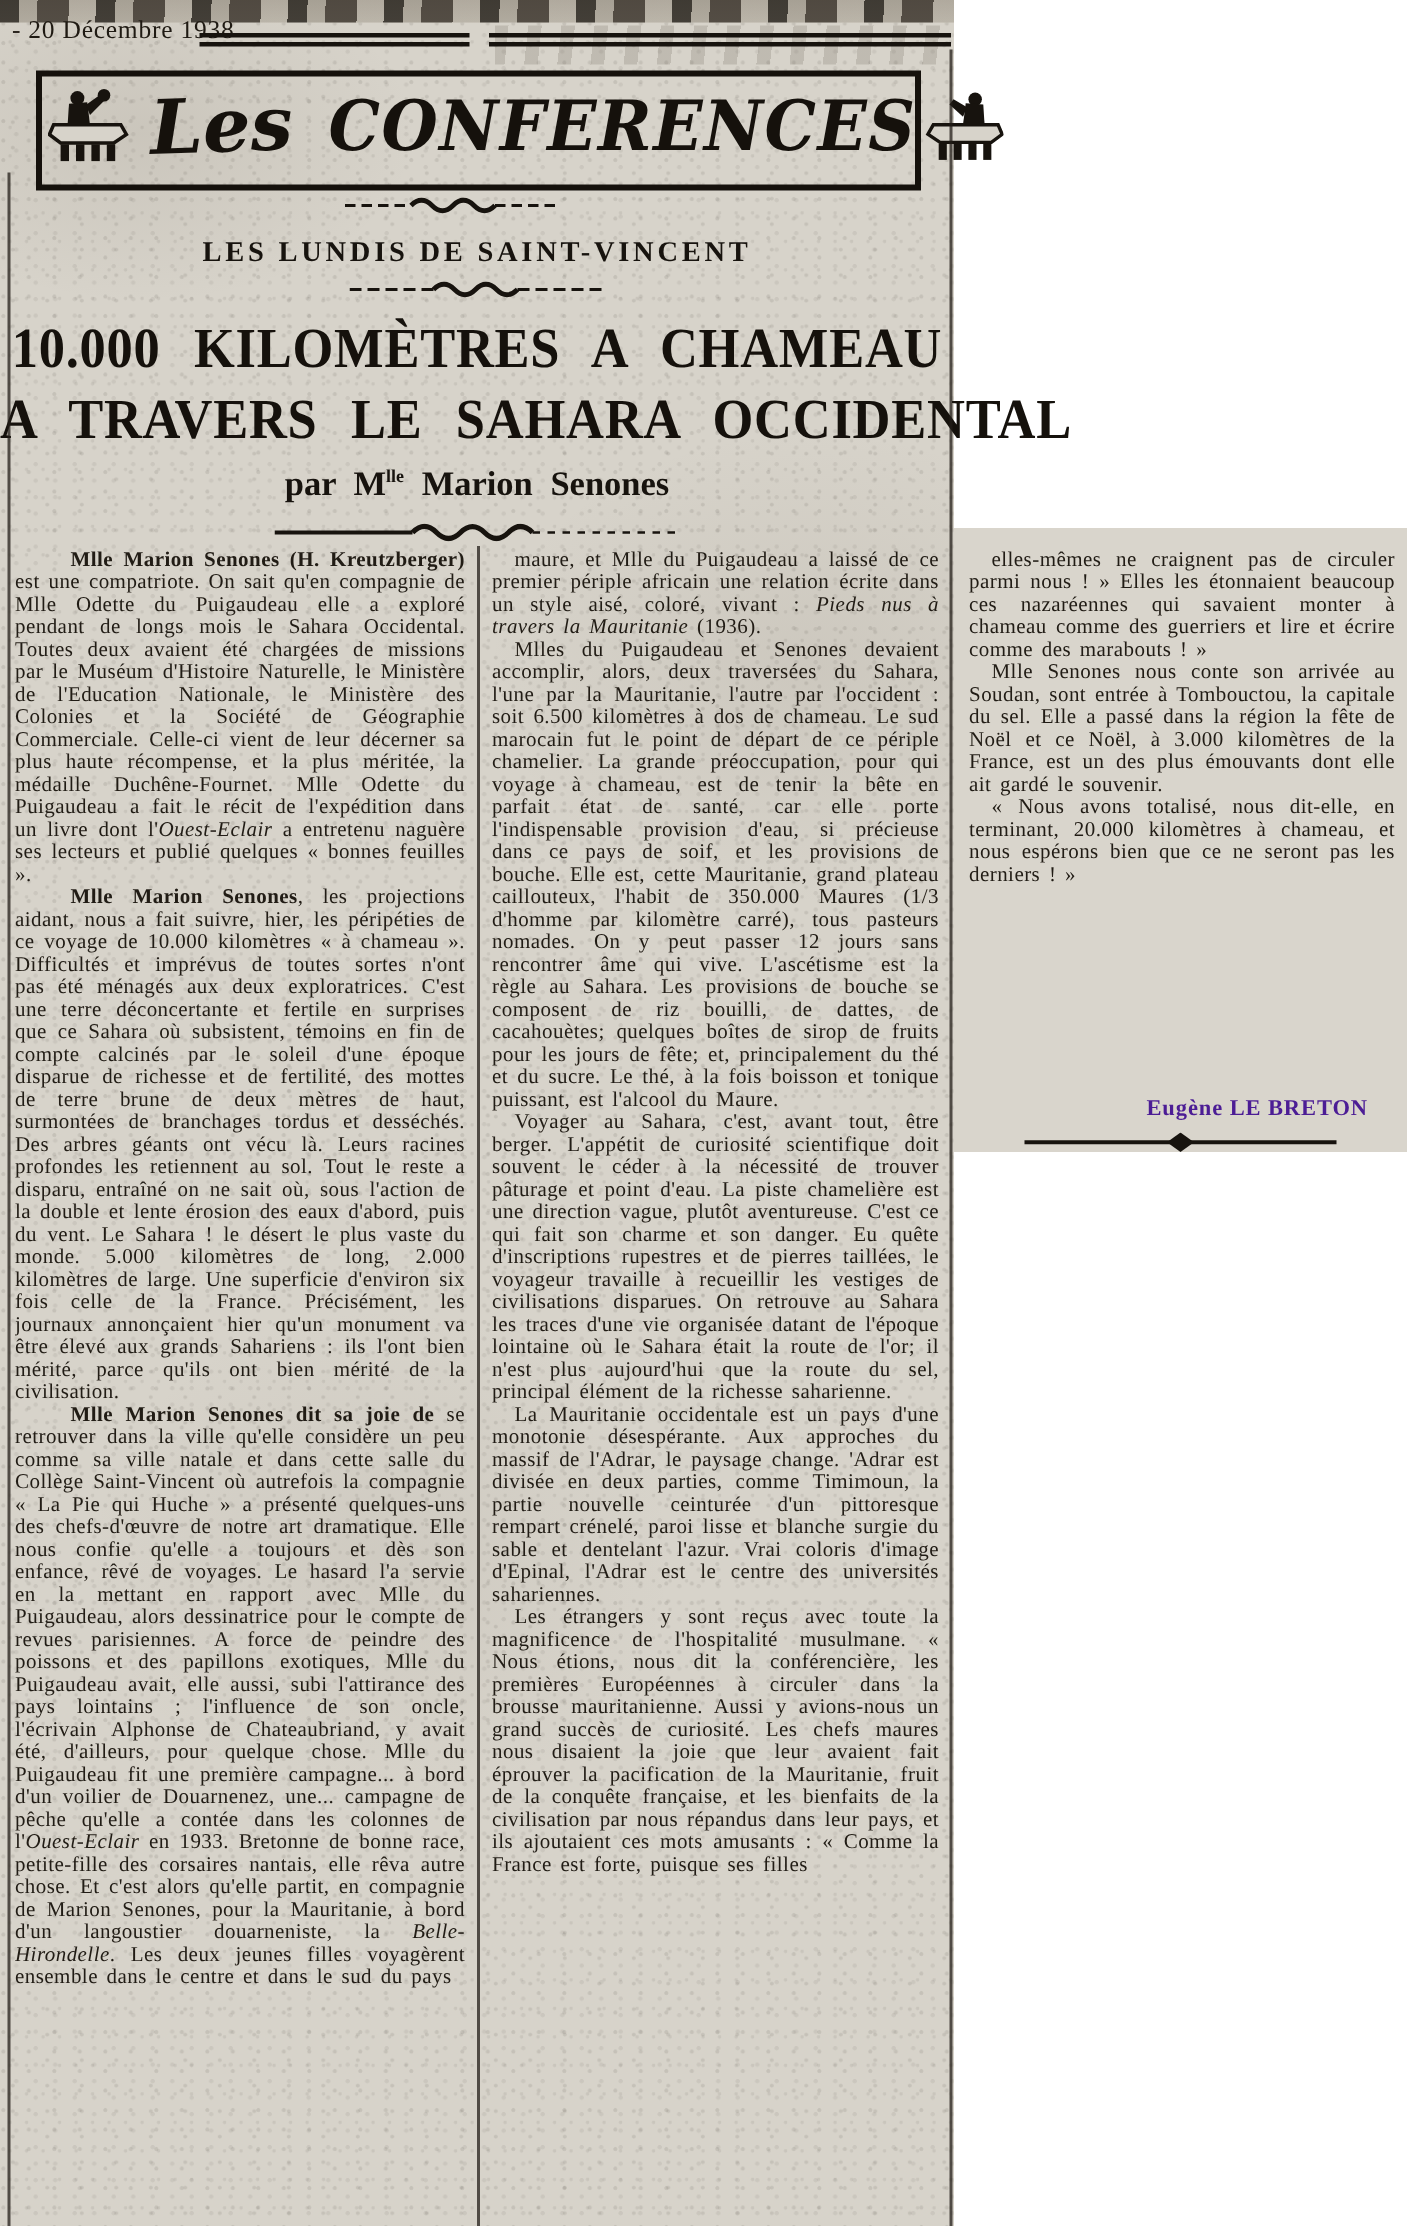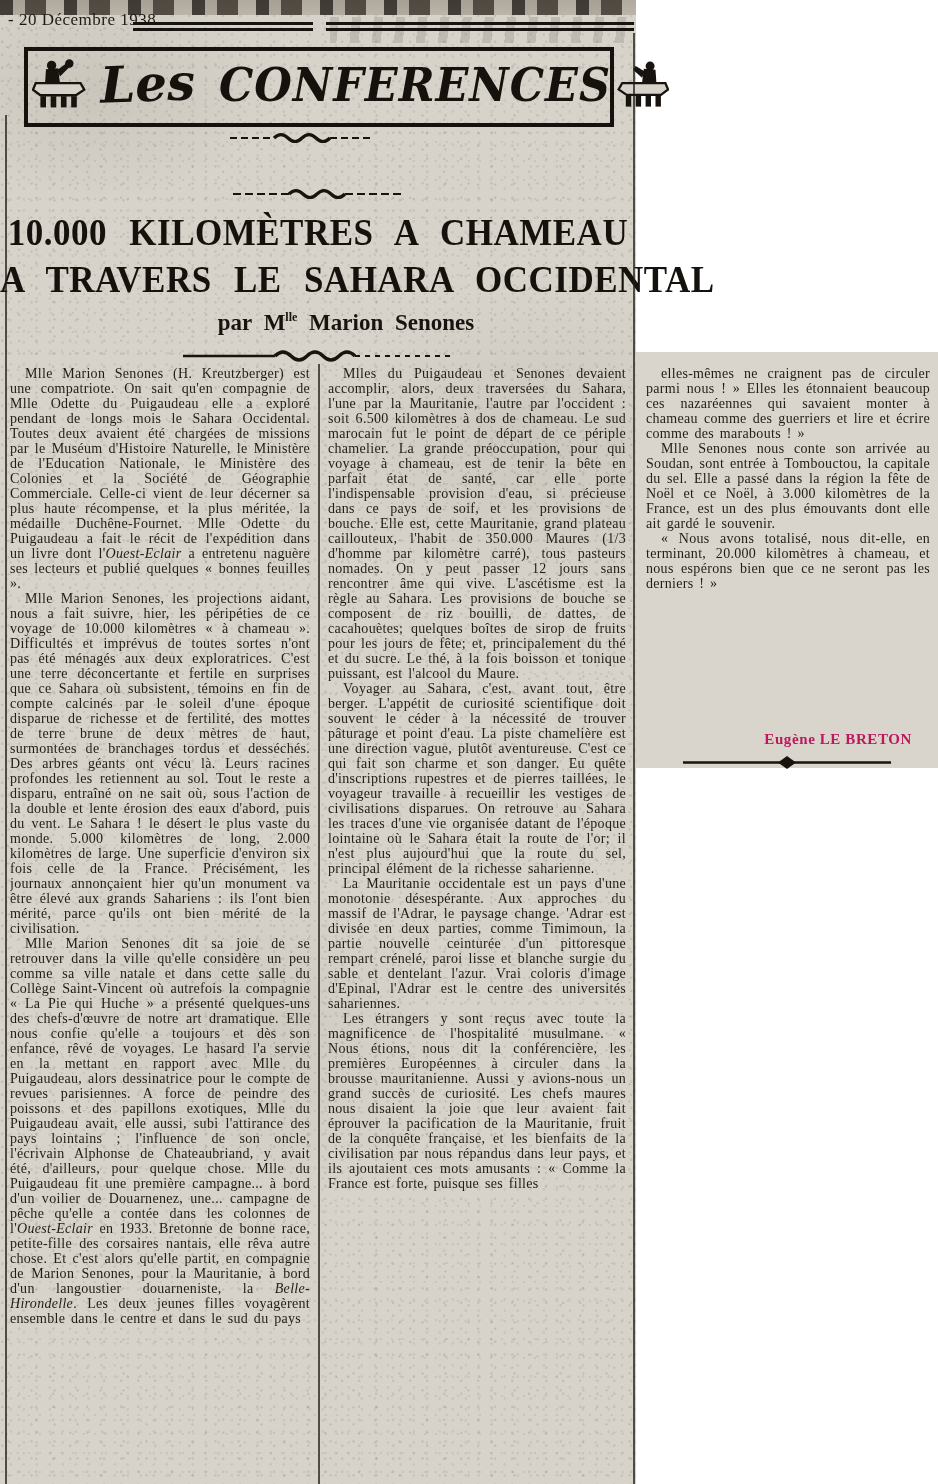--- a/index.html
+++ b/index.html
@@ -55,38 +55,38 @@
     font-weight:bold;font-size:19px;letter-spacing:2.5px;color:#17130e;
   }
   .headline{
     position:absolute;left:0;width:636px;text-align:center;font-weight:bold;
     font-size:35px;letter-spacing:.5px;word-spacing:13px;color:#15110c;
     transform:scaleY(1.08);white-space:nowrap;
   }
   .hl1{top:213px;} .hl2{top:260px;}
   .byline{
     position:absolute;left:0;top:310px;width:636px;text-align:center;
-    font-weight:bold;font-size:23px;word-spacing:6px;color:#17130e;padding-left:28px;
+    font-weight:bold;font-size:23px;word-spacing:6px;color:#17130e;
   }
   .byline sup{font-size:12px;vertical-align:super;}
   .vrule{position:absolute;width:2px;background:rgba(35,30,24,.75);}
   .col{
     position:absolute;overflow:hidden;font-size:14px;line-height:15px;
     text-align:justify;letter-spacing:.3px;word-spacing:2px;color:#211c15;
   }
   .col1{left:10px;top:366px;width:300px;height:1114px;}
   .col2{left:328px;top:366px;width:298px;height:1114px;}
   .col3{position:relative;overflow:hidden;margin:14px 8px 0 10px;height:364px;
     font-size:14px;line-height:15px;text-align:justify;letter-spacing:.3px;word-spacing:2px;color:#211c15;}
   .para{margin:0;text-indent:15px;}
   .it{font-style:italic;}
-  .bd{font-weight:normal;}
+  .bd{font-weight:bold;margin-left:22px;}
   .signature{
     text-align:right;padding-right:26px;font-weight:bold;font-size:15px;
-    letter-spacing:.6px;margin-top:1px;color:#be185d;
+    letter-spacing:.6px;margin-top:1px;color:#4c1d95;
   }
   .end-rule{display:block;margin:7px auto 0 auto;}
 </style>
 </head>
 <body>
 
 <div class="page">
 
   <div class="scan-left newsprint">
     <div class="torn-top"></div>
@@ -138,20 +138,21 @@
     </div>
 
     <span class="squiggle" style="left:230px;top:130px;">
       <svg width="140" height="12" viewBox="0 0 140 12">
         <line x1="0" y1="6" x2="44" y2="6" stroke="#17130e" stroke-width="2" stroke-dasharray="7 4"></line>
         <path d="M44 6 q7 -7 14 0 t14 0 t14 0 t14 0" fill="none" stroke="#17130e" stroke-width="3.2"></path>
         <line x1="100" y1="6" x2="140" y2="6" stroke="#17130e" stroke-width="2" stroke-dasharray="7 4"></line>
       </svg>
     </span>
 
+    <div class="kicker">LES LUNDIS DE SAINT-VINCENT</div>
 
     <span class="squiggle" style="left:233px;top:186px;">
       <svg width="170" height="12" viewBox="0 0 170 12">
         <line x1="0" y1="6" x2="56" y2="6" stroke="#17130e" stroke-width="2" stroke-dasharray="8 4"></line>
         <path d="M56 6 q7 -7 14 0 t14 0 t14 0 t14 0" fill="none" stroke="#17130e" stroke-width="3.2"></path>
         <line x1="112" y1="6" x2="170" y2="6" stroke="#17130e" stroke-width="2" stroke-dasharray="8 4"></line>
       </svg>
     </span>
 
     <div class="headline hl1">10.000 KILOMÈTRES A CHAMEAU</div>
@@ -166,20 +167,21 @@
         <line x1="172" y1="6" x2="270" y2="6" stroke="#17130e" stroke-width="1.8" stroke-dasharray="5 5"></line>
       </svg>
     </span>
 
     <div class="col col1">
         <p class="para"><span class="bd">Mlle Marion Senones (H. Kreutzberger)</span><span> est une compatriote. On sait qu'en compagnie de Mlle Odette du Puigaudeau elle a exploré pendant de longs mois le Sahara Occidental. Toutes deux avaient été chargées de missions par le Muséum d'Histoire Naturelle, le Ministère de l'Education Nationale, le Ministère des Colonies et la Société de Géographie Commerciale. Celle-ci vient de leur décerner sa plus haute récompense, et la plus méritée, la médaille Duchêne-Fournet. Mlle Odette du Puigaudeau a fait le récit de l'expédition dans un livre dont l'</span><span class="it">Ouest-Eclair</span><span> a entretenu naguère ses lecteurs et publié quelques « bonnes feuilles ».</span></p>
         <p class="para"><span class="bd">Mlle Marion Senones</span><span>, les projections aidant, nous a fait suivre, hier, les péripéties de ce voyage de 10.000 kilomètres « à chameau ». Difficultés et imprévus de toutes sortes n'ont pas été ménagés aux deux exploratrices. C'est une terre déconcertante et fertile en surprises que ce Sahara où subsistent, témoins en fin de compte calcinés par le soleil d'une époque disparue de richesse et de fertilité, des mottes de terre brune de deux mètres de haut, surmontées de branchages tordus et desséchés. Des arbres géants ont vécu là. Leurs racines profondes les retiennent au sol. Tout le reste a disparu, entraîné on ne sait où, sous l'action de la double et lente érosion des eaux d'abord, puis du vent. Le Sahara ! le désert le plus vaste du monde. 5.000 kilomètres de long, 2.000 kilomètres de large. Une superficie d'environ six fois celle de la France. Précisément, les journaux annonçaient hier qu'un monument va être élevé aux grands Sahariens : ils l'ont bien mérité, parce qu'ils ont bien mérité de la civilisation.</span></p>
         <p class="para"><span class="bd">Mlle Marion Senones dit sa joie de</span><span> se retrouver dans la ville qu'elle considère un peu comme sa ville natale et dans cette salle du Collège Saint-Vincent où autrefois la compagnie « La Pie qui Huche » a présenté quelques-uns des chefs-d'œuvre de notre art dramatique. Elle nous confie qu'elle a toujours et dès son enfance, rêvé de voyages. Le hasard l'a servie en la mettant en rapport avec Mlle du Puigaudeau, alors dessinatrice pour le compte de revues parisiennes. A force de peindre des poissons et des papillons exotiques, Mlle du Puigaudeau avait, elle aussi, subi l'attirance des pays lointains ; l'influence de son oncle, l'écrivain Alphonse de Chateaubriand, y avait été, d'ailleurs, pour quelque chose. Mlle du Puigaudeau fit une première campagne... à bord d'un voilier de Douarnenez, une... campagne de pêche qu'elle a contée dans les colonnes de l'</span><span class="it">Ouest-Eclair</span><span> en 1933. Bretonne de bonne race, petite-fille des corsaires nantais, elle rêva autre chose. Et c'est alors qu'elle partit, en compagnie de Marion Senones, pour la Mauritanie, à bord d'un langoustier douarneniste, la </span><span class="it">Belle-Hirondelle</span><span>. Les deux jeunes filles voyagèrent ensemble dans le centre et dans le sud du pays</span></p>
       </div>
     <div class="col col2">
+        <p class="para"><span>maure, et Mlle du Puigaudeau a laissé de ce premier périple africain une relation écrite dans un style aisé, coloré, vivant : </span><span class="it">Pieds nus à travers la Mauritanie</span><span> (1936).</span></p>
         <p class="para"><span>Mlles du Puigaudeau et Senones devaient accomplir, alors, deux traversées du Sahara, l'une par la Mauritanie, l'autre par l'occident : soit 6.500 kilomètres à dos de chameau. Le sud marocain fut le point de départ de ce périple chamelier. La grande préoccupation, pour qui voyage à chameau, est de tenir la bête en parfait état de santé, car elle porte l'indispensable provision d'eau, si précieuse dans ce pays de soif, et les provisions de bouche. Elle est, cette Mauritanie, grand plateau caillouteux, l'habit de 350.000 Maures (1/3 d'homme par kilomètre carré), tous pasteurs nomades. On y peut passer 12 jours sans rencontrer âme qui vive. L'ascétisme est la règle au Sahara. Les provisions de bouche se composent de riz bouilli, de dattes, de cacahouètes; quelques boîtes de sirop de fruits pour les jours de fête; et, principalement du thé et du sucre. Le thé, à la fois boisson et tonique puissant, est l'alcool du Maure.</span></p>
         <p class="para"><span>Voyager au Sahara, c'est, avant tout, être berger. L'appétit de curiosité scientifique doit souvent le céder à la nécessité de trouver pâturage et point d'eau. La piste chamelière est une direction vague, plutôt aventureuse. C'est ce qui fait son charme et son danger. Eu quête d'inscriptions rupestres et de pierres taillées, le voyageur travaille à recueillir les vestiges de civilisations disparues. On retrouve au Sahara les traces d'une vie organisée datant de l'époque lointaine où le Sahara était la route de l'or; il n'est plus aujourd'hui que la route du sel, principal élément de la richesse saharienne.</span></p>
         <p class="para"><span>La Mauritanie occidentale est un pays d'une monotonie désespérante. Aux approches du massif de l'Adrar, le paysage change. 'Adrar est divisée en deux parties, comme Timimoun, la partie nouvelle ceinturée d'un pittoresque rempart crénelé, paroi lisse et blanche surgie du sable et dentelant l'azur. Vrai coloris d'image d'Epinal, l'Adrar est le centre des universités sahariennes.</span></p>
         <p class="para"><span>Les étrangers y sont reçus avec toute la magnificence de l'hospitalité musulmane. « Nous étions, nous dit la conférencière, les premières Européennes à circuler dans la brousse mauritanienne. Aussi y avions-nous un grand succès de curiosité. Les chefs maures nous disaient la joie que leur avaient fait éprouver la pacification de la Mauritanie, fruit de la conquête française, et les bienfaits de la civilisation par nous répandus dans leur pays, et ils ajoutaient ces mots amusants : « Comme la France est forte, puisque ses filles</span></p>
       </div>
 
     <div class="vrule" style="left:5px;top:115px;height:1369px;"></div>
     <div class="vrule" style="left:318px;top:364px;height:1120px;"></div>
   </div>
 

